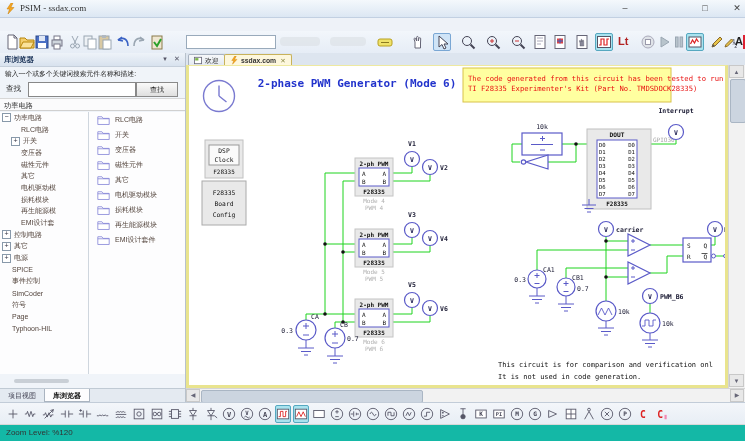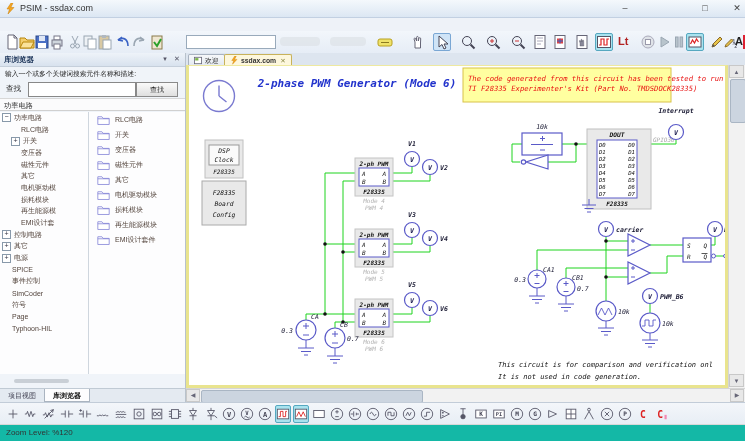--- a/index.html
+++ b/index.html
@@ -1,21 +1,21 @@
 <!DOCTYPE html>
 <html><head>
 <meta charset="utf-8">
 <style>
   html,body{margin:0;padding:0;background:#888;}
   #app{position:relative;width:745px;height:441px;background:#eef2f8;overflow:hidden;
        font-family:"Liberation Sans","DejaVu Sans",sans-serif;-webkit-font-smoothing:antialiased;}
   .abs{position:absolute;}
   
   #titlebar{left:0;top:0;width:745px;height:17px;background:linear-gradient(#f4f8fc,#dce7f3);border-bottom:1px solid #c2d0e2;}
-  #title-text{left:20px;top:3px;font-size:9px;color:#333;}
+  #title-text{left:20px;top:3px;font-size:9px;color:#333;font-family:Liberation Serif, serif;}
   .winbtn{top:2px;width:14px;height:12px;font-size:9px;color:#444;text-align:center;line-height:12px;}
   
   #menubar{left:0;top:17px;width:745px;height:14px;background:#f0f4fa;border-bottom:1px solid #dde4ee;display:flex;align-items:center;padding-left:6px;box-sizing:border-box;}
   .menu-item{font-size:8px;color:#222;padding:0 7px;white-space:nowrap;}
   
   #toolbar{left:0;top:31px;width:745px;height:22px;background:linear-gradient(#f2f6fb,#e6edf6);border-bottom:1px solid #c8d4e2;}
   .tbi{position:absolute;top:3px;width:16px;height:16px;}
   .tbi svg{width:16px;height:16px;display:block;}
   .tbi.pressed{background:#cfe4f7;border:1px solid #7aa7d4;margin:-1px;border-radius:2px;}
   .tbi.hl{background:#a9e3ef;border:1px solid #56a8c0;margin:-1px;border-radius:2px;}
@@ -46,21 +46,21 @@
   .lp-tab{font-size:7px;color:#445;padding:2px 8px 0 8px;}
   .lp-tab.active{background:#fdfdfe;border:1px solid #aab4c0;border-top:none;font-weight:bold;color:#111;}
   
   #doctabs{left:186px;top:53px;width:559px;height:12px;background:#dde5ef;border-bottom:1px solid #c0c8d4;}
   .doc-tab{position:absolute;top:1px;height:11px;display:flex;align-items:center;font-size:6.8px;color:#333;padding:0 5px;border:1px solid #a8b2c0;border-bottom:none;background:linear-gradient(#f6f8fa,#e2e8f0);border-radius:2px 2px 0 0;}
   .doc-tab.active{background:#fdf7dd;border-color:#c8b25a;font-weight:bold;}
   .doc-tab svg{width:8px;height:9px;margin-right:3px;}
   .tab-close{margin-left:4px;font-size:6.5px;color:#884;}
   
   #canvas{left:186px;top:65px;width:542px;height:323px;background:#fff;overflow:hidden;
-          border-left:3px solid #e9e48e;border-right:3px solid #e9e48e;border-bottom:3px solid #e9e48e;border-top:1px solid #eee9a0;box-sizing:border-box;font-style:italic;}
+          border-left:3px solid #e9e48e;border-right:3px solid #e9e48e;border-bottom:3px solid #e9e48e;border-top:1px solid #eee9a0;box-sizing:border-box;}
   
   #vscroll{left:728px;top:65px;width:17px;height:323px;background:#f2f2f2;border-left:1px solid #d5d5d5;box-sizing:border-box;}
   .sbtn{position:absolute;width:15px;height:13px;background:#e8e8e8;border:1px solid #c8c8c8;color:#667;font-size:6px;text-align:center;line-height:12px;box-sizing:border-box;}
   #vthumb{position:absolute;left:1px;top:14px;width:14px;height:42px;background:#ccd5e0;border:1px solid #aab6c4;border-radius:2px;}
   #hscroll{left:186px;top:388px;width:559px;height:14px;background:#f2f2f2;border-top:1px solid #d5d5d5;box-sizing:border-box;}
   #hthumb{position:absolute;left:15px;top:1px;width:220px;height:11px;background:#ccd5e0;border:1px solid #aab6c4;border-radius:2px;}
   
   #elembar{left:0;top:402px;width:745px;height:22px;background:linear-gradient(#f3f6fa,#e8eef5);border-top:1px solid #c2ccd8;display:flex;align-items:center;padding-left:6px;box-sizing:border-box;}
   .ebtn{width:14px;height:16px;margin-right:4px;flex:none;}
   .ebtn svg{width:14px;height:16px;display:block;}

